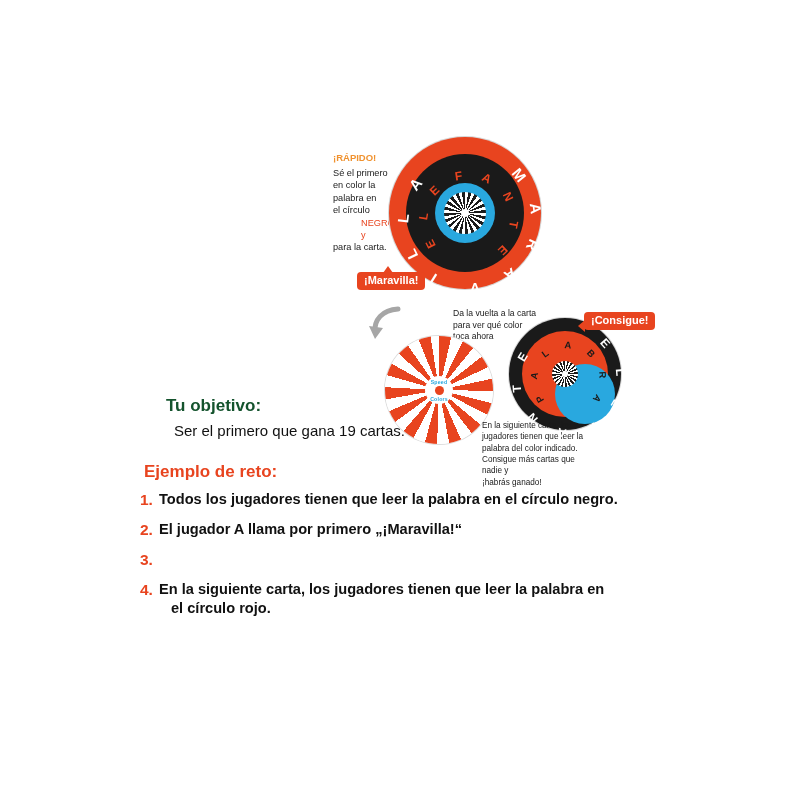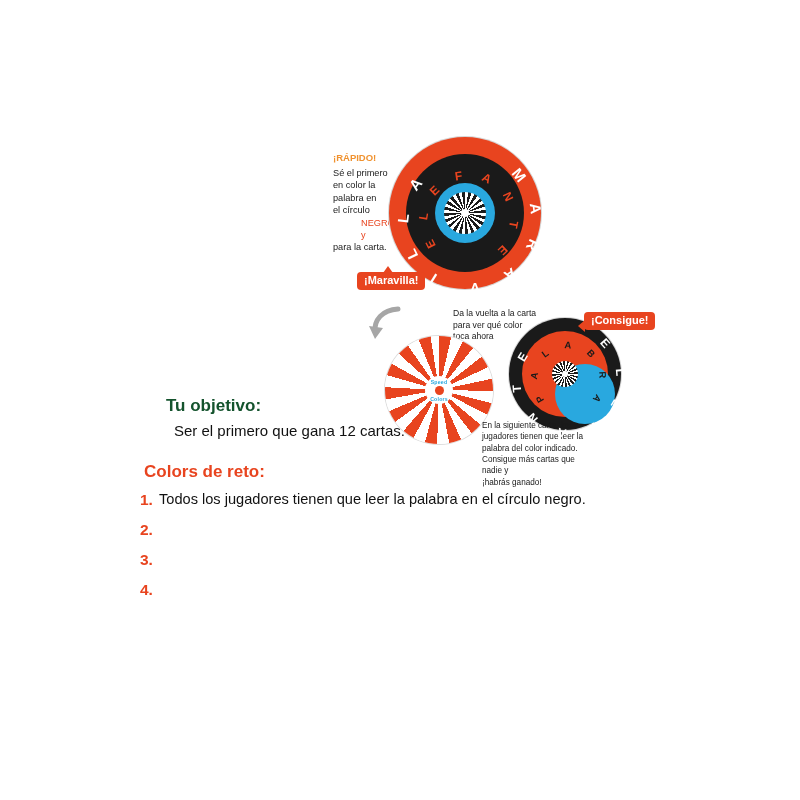--- a/index.html
+++ b/index.html
@@ -306,20 +306,21 @@
     font-weight: bold;
     font-size: 15.5px;
     width: 19px;
     flex: 0 0 19px;
     line-height: 1.35;
   }
   .step-text {
     font-size: 14.6px;
     color: #111111;
     line-height: 1.35;
+    font-weight: bold;
   }
   .step-text .cont {
     display: block;
     padding-left: 12px;
   }
 </style>
 </head>
 <body>
 
 <div id="illustration">
@@ -419,31 +420,33 @@
   <div id="rules-small">
     <div>En la siguiente carta, los</div>
     <div>jugadores tienen que leer la</div>
     <div>palabra del color indicado.</div>
     <div>Consigue más cartas que nadie y</div>
     <div>¡habrás ganado!</div>
   </div>
 </div>
 
 <div id="objective-title">Tu objetivo:</div>
-<div id="objective-text">Ser el primero que gana 12 cartas.</div>
-
-<div id="example-title">Colors de reto:</div>
+<div id="objective-text">Ser el primero que gana 19 cartas.</div>
+
+<div id="example-title">Ejemplo de reto:</div>
 
 <div id="steps">
     <div class="step">
       <div class="step-num">1.</div>
       <div class="step-text">Todos los jugadores tienen que leer la palabra en el círculo negro.</div>
     </div>
     <div class="step">
       <div class="step-num">2.</div>
+      <div class="step-text">El jugador A llama por primero „¡Maravilla!“</div>
     </div>
     <div class="step">
       <div class="step-num">3.</div>
     </div>
     <div class="step">
       <div class="step-num">4.</div>
+      <div class="step-text">En la siguiente carta, los jugadores tienen que leer la palabra en<span class="cont">el círculo rojo.</span></div>
     </div>
   </div>
 
 </body></html>

